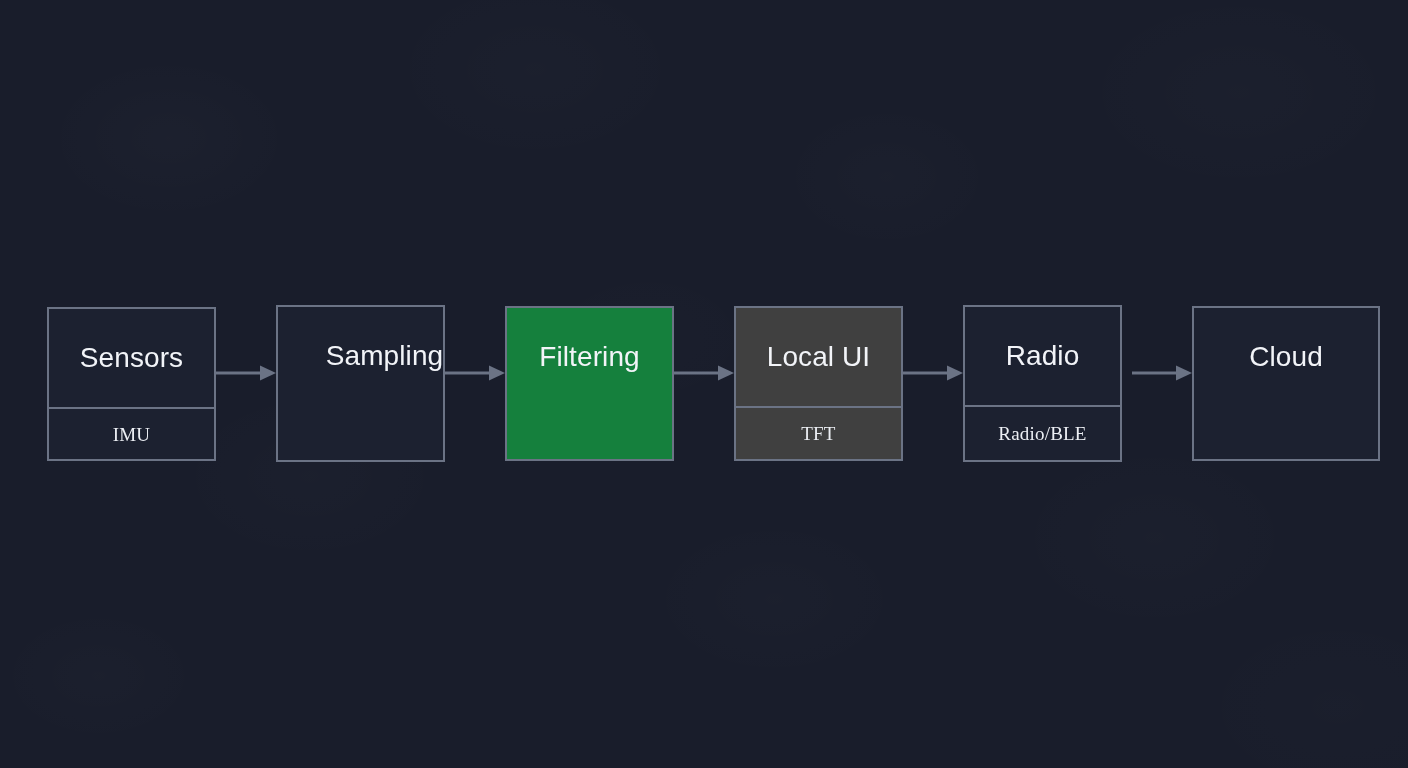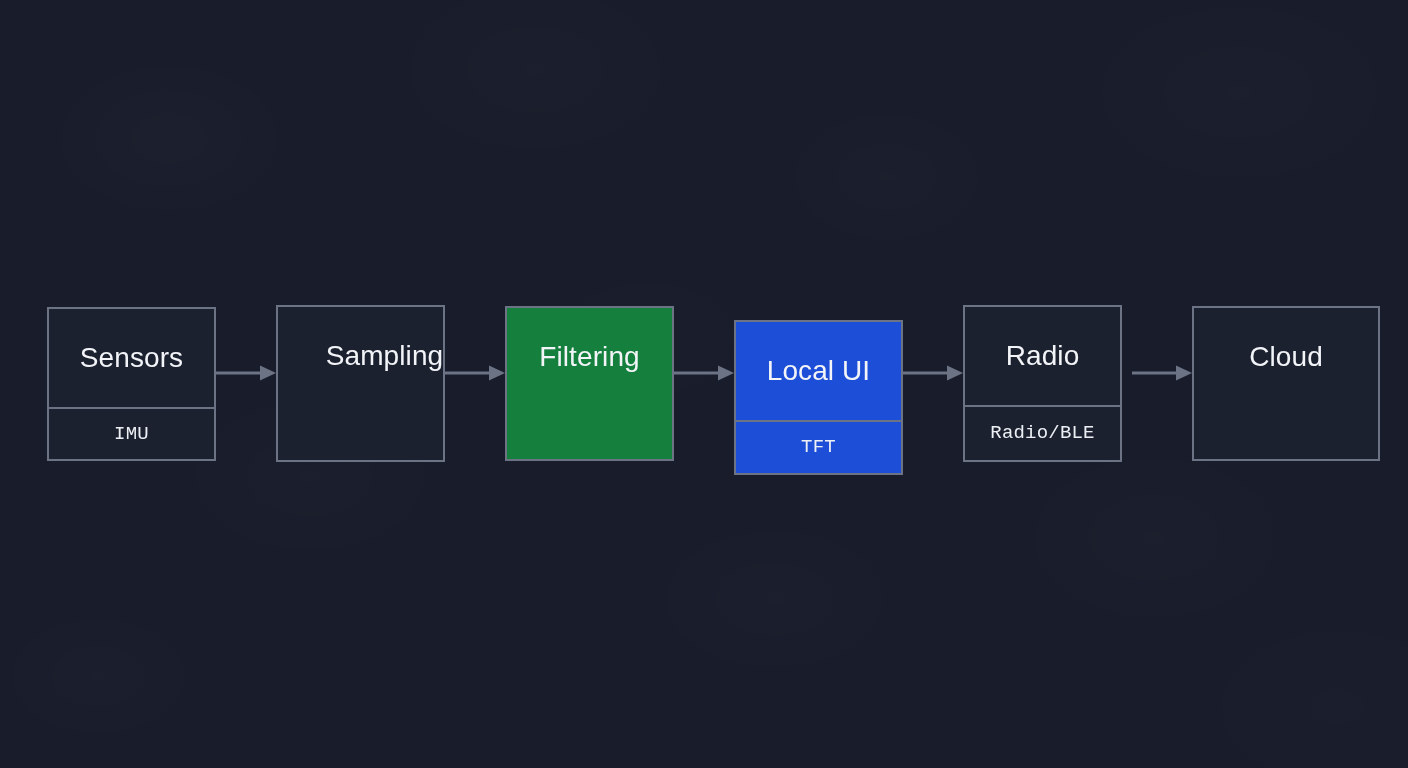--- a/index.html
+++ b/index.html
@@ -69,21 +69,21 @@
     white-space: nowrap;
   }
 
   .node-sub {
     flex: 1 1 auto;
     border-top: 2px solid #6b7385;
     display: flex;
     align-items: center;
     justify-content: center;
     color: #eceff4;
-    font-family: Liberation Mono, monospace;
+    font-family: Liberation Serif, serif;
     font-size: 19px;
     font-weight: 400;
     line-height: 1;
     letter-spacing: 0.2px;
     white-space: nowrap;
   }
 
   .edge {
     position: absolute;
     height: 18px;
@@ -130,21 +130,21 @@
       <div class="node" style="left: 47px; top: 307px; width: 169px; height: 154px; border-color: rgb(107, 115, 133); background-color: rgb(28, 33, 48);">
         <div class="node-title" style="color: rgb(242, 244, 248);">Sensors</div>
         <div class="node-sub" style="color: rgb(236, 239, 244); border-top-color: rgb(107, 115, 133);">IMU</div>
       </div>
       <div class="node" style="left: 276px; top: 305px; width: 169px; height: 157px; border-color: rgb(107, 115, 133); background-color: rgb(28, 33, 48); padding-left: 48px;">
         <div class="node-title" style="color: rgb(242, 244, 248);">Sampling</div>
       </div>
       <div class="node" style="left: 505px; top: 306px; width: 169px; height: 155px; border-color: rgb(107, 115, 133); background-color: #15803d;">
         <div class="node-title" style="color: rgb(242, 244, 248);">Filtering</div>
       </div>
-      <div class="node" style="left: 734px; top: 306px; width: 169px; height: 155px; border-color: rgb(107, 115, 133); background-color: #1d4ed8; margin-top: 14px;">
+      <div class="node" style="left: 734px; top: 306px; width: 169px; height: 155px; border-color: rgb(107, 115, 133); background-color: #404040;">
         <div class="node-title" style="color: rgb(242, 244, 248);">Local UI</div>
         <div class="node-sub" style="color: rgb(236, 239, 244); border-top-color: rgb(107, 115, 133);">TFT</div>
       </div>
       <div class="node" style="left: 963px; top: 305px; width: 159px; height: 157px; border-color: rgb(107, 115, 133); background-color: rgb(28, 33, 48);">
         <div class="node-title" style="color: rgb(242, 244, 248);">Radio</div>
         <div class="node-sub" style="color: rgb(236, 239, 244); border-top-color: rgb(107, 115, 133);">Radio/BLE</div>
       </div>
       <div class="node" style="left: 1192px; top: 306px; width: 188px; height: 155px; border-color: rgb(107, 115, 133); background-color: rgb(28, 33, 48);">
         <div class="node-title" style="color: rgb(242, 244, 248);">Cloud</div>
       </div>

